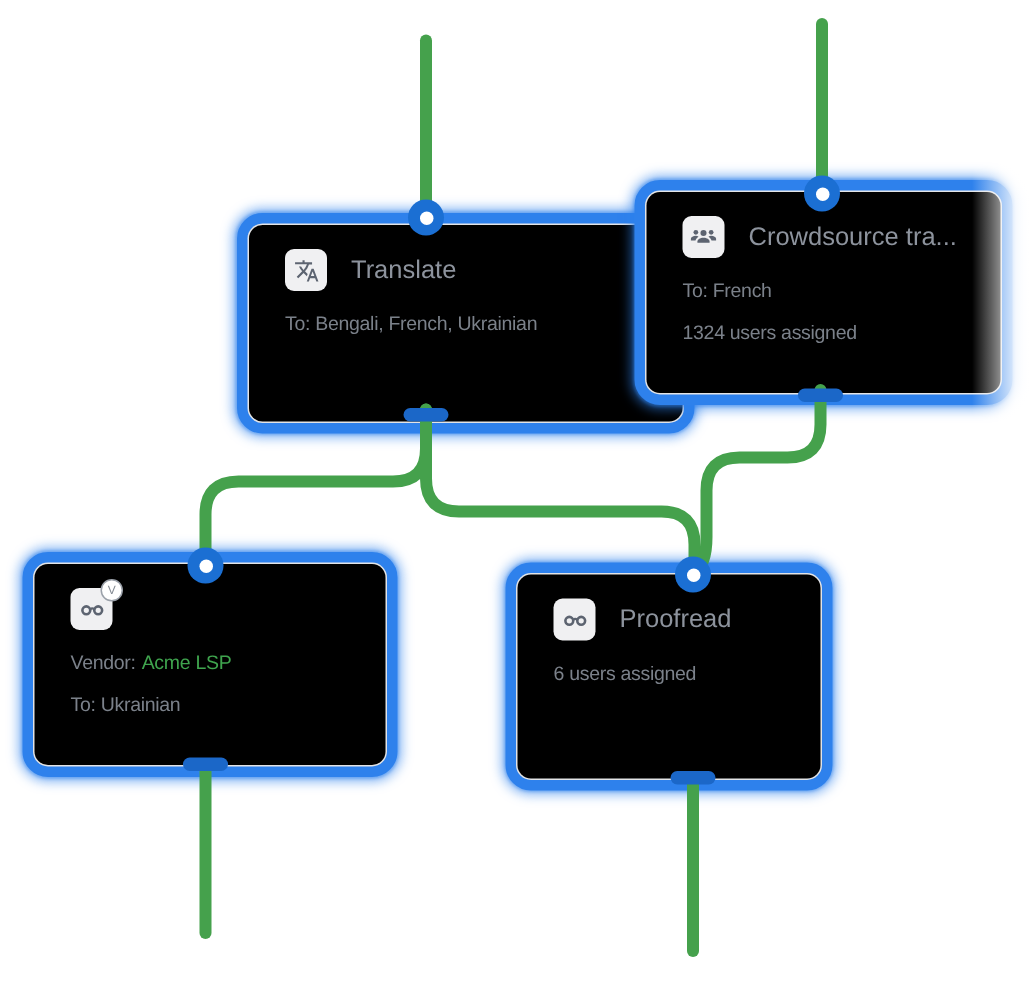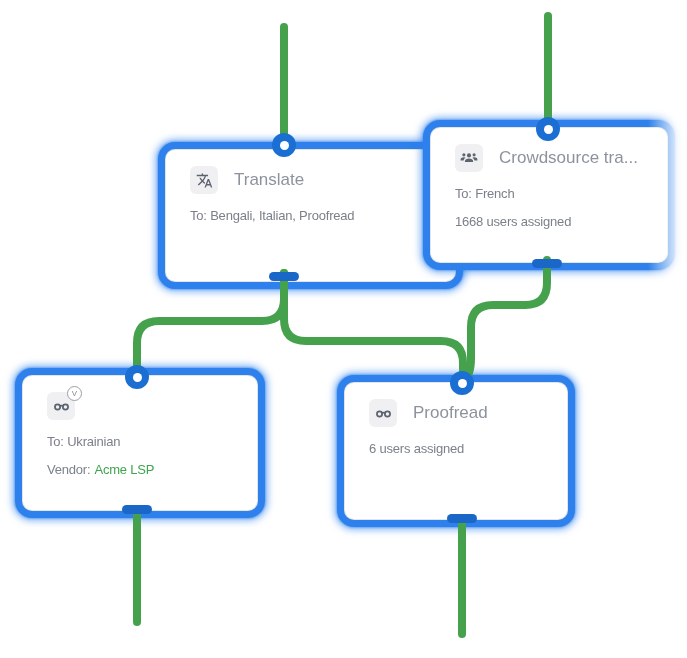--- a/index.html
+++ b/index.html
@@ -11,21 +11,21 @@
   .card{
     position:absolute;box-sizing:border-box;
     border:8px solid var(--selection-blue);
     background:var(--selection-blue);
     border-radius:17px;
     box-shadow:0 0 7px 3px rgba(46,129,236,.55), 0 0 2px 1px rgba(46,129,236,.45);
     z-index:1;
   }
   .card-inner{
     box-sizing:border-box;width:100%;height:100%;
-    background:#ffffff;border-radius:9px;
+    background:#000000;border-radius:9px;
     box-shadow:0 0 0 1px #e3e4e6;
     padding:16px 24px 12px 24px;
   }
   .card-head{display:flex;align-items:center;gap:16px;height:28px;}
   .icon-box{
     position:relative;flex:none;width:28px;height:28px;
     background:var(--icon-bg);border-radius:6px;
     display:flex;align-items:center;justify-content:center;
     color:var(--icon-glyph);
   }
@@ -68,62 +68,62 @@
   <div class="card" style="left:158px;top:142px;width:305px;height:147px;">
     <div class="card-inner">
       <div class="card-head">
         <span class="icon-box">
           <svg viewBox="0 0 24 24" width="17" height="17" fill="currentColor" aria-hidden="true">
             <path d="M12.87 15.07l-2.54-2.51.03-.03c1.74-1.94 2.98-4.17 3.71-6.53H17V4h-7V2H8v2H1v1.99h11.17C11.5 7.92 10.44 9.75 9 11.35 8.07 10.32 7.3 9.19 6.69 8h-2c.73 1.63 1.73 3.17 2.98 4.56l-5.09 5.02L4 19l5-5 3.11 3.11.76-2.04zM18.5 10h-2L12 22h2l1.12-3h4.75L21 22h2l-4.5-12zm-2.62 7l1.62-4.33L19.12 17h-3.24z"></path>
           </svg>
         </span>
         <span class="card-title">Translate</span>
       </div>
-      <div class="meta">To: Bengali, Italian, Proofread</div>
+      <div class="meta">To: Bengali, French, Ukrainian</div>
     </div>
   </div>
 
   <div class="card" style="left:423px;top:120px;width:252px;height:150px;">
     <div class="card-inner">
       <div class="card-head">
         <span class="icon-box">
           <svg viewBox="0 0 24 24" width="18" height="18" fill="currentColor" aria-hidden="true">
             <circle cx="12" cy="8.5" r="2.7"></circle>
             <circle cx="5.2" cy="7.8" r="2.1"></circle>
             <circle cx="18.8" cy="7.8" r="2.1"></circle>
             <path d="M12 12.6c-3 0-5.4 1.5-5.4 3.4v1.2h10.8V16c0-1.9-2.4-3.4-5.4-3.4z"></path>
             <path d="M5.2 10.9c-2.3 0-4.4 1.2-4.4 2.7v1.6h4.1c.3-1.5 1.3-2.7 2.7-3.5-.7-.5-1.5-.8-2.4-.8z"></path>
             <path d="M18.8 10.9c2.3 0 4.4 1.2 4.4 2.7v1.6h-4.1c-.3-1.5-1.3-2.7-2.7-3.5.7-.5 1.5-.8 2.4-.8z"></path>
           </svg>
         </span>
         <span class="card-title">Crowdsource tra...</span>
       </div>
       <div class="meta">To: French</div>
-      <div class="meta">1668 users assigned</div>
+      <div class="meta">1324 users assigned</div>
     </div>
   </div>
 
   <div class="card" style="left:15px;top:368px;width:250px;height:150px;">
     <div class="card-inner">
       <div class="card-head">
         <span class="icon-box">
           <svg viewBox="0 0 24 24" width="19" height="19" fill="none" stroke="currentColor" stroke-linecap="round" aria-hidden="true">
             <circle cx="7" cy="12.5" r="3.3" stroke-width="2.2"></circle>
             <circle cx="17" cy="12.5" r="3.3" stroke-width="2.2"></circle>
             <path d="M10.3 11.6c1-.9 2.4-.9 3.4 0" stroke-width="2"></path>
           </svg>
           <span class="badge">V</span>
         </span>
       </div>
+      <div class="meta"><span>Vendor:</span><span class="vendor-value">Acme LSP</span></div>
       <div class="meta">To: Ukrainian</div>
-      <div class="meta"><span>Vendor:</span><span class="vendor-value">Acme LSP</span></div>
     </div>
   </div>
 
-  <div class="card" style="left:337px;top:375px;width:238px;height:152px;">
+  <div class="card" style="left:337px;top:375px;width:218px;height:152px;">
     <div class="card-inner">
       <div class="card-head">
         <span class="icon-box">
           <svg viewBox="0 0 24 24" width="19" height="19" fill="none" stroke="currentColor" stroke-linecap="round" aria-hidden="true">
             <circle cx="7" cy="12.5" r="3.3" stroke-width="2.2"></circle>
             <circle cx="17" cy="12.5" r="3.3" stroke-width="2.2"></circle>
             <path d="M10.3 11.6c1-.9 2.4-.9 3.4 0" stroke-width="2"></path>
           </svg>
         </span>
         <span class="card-title">Proofread</span>

